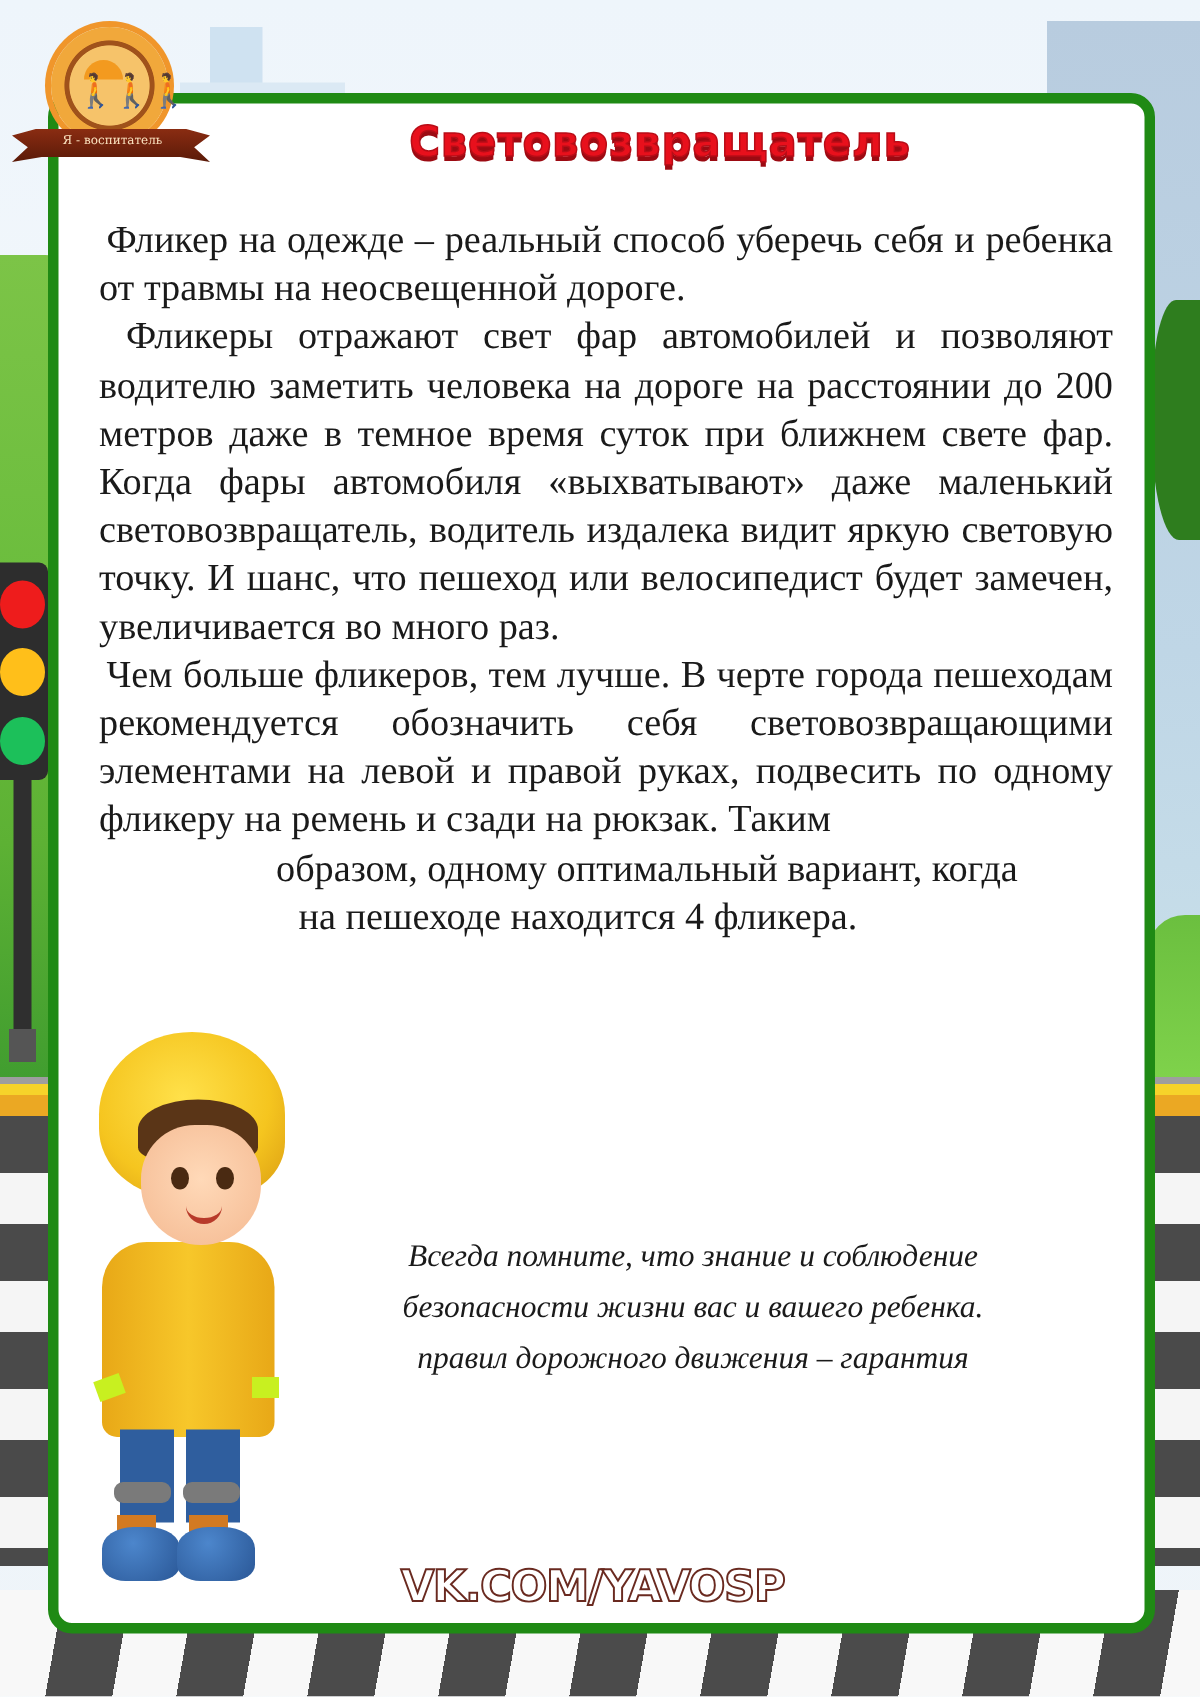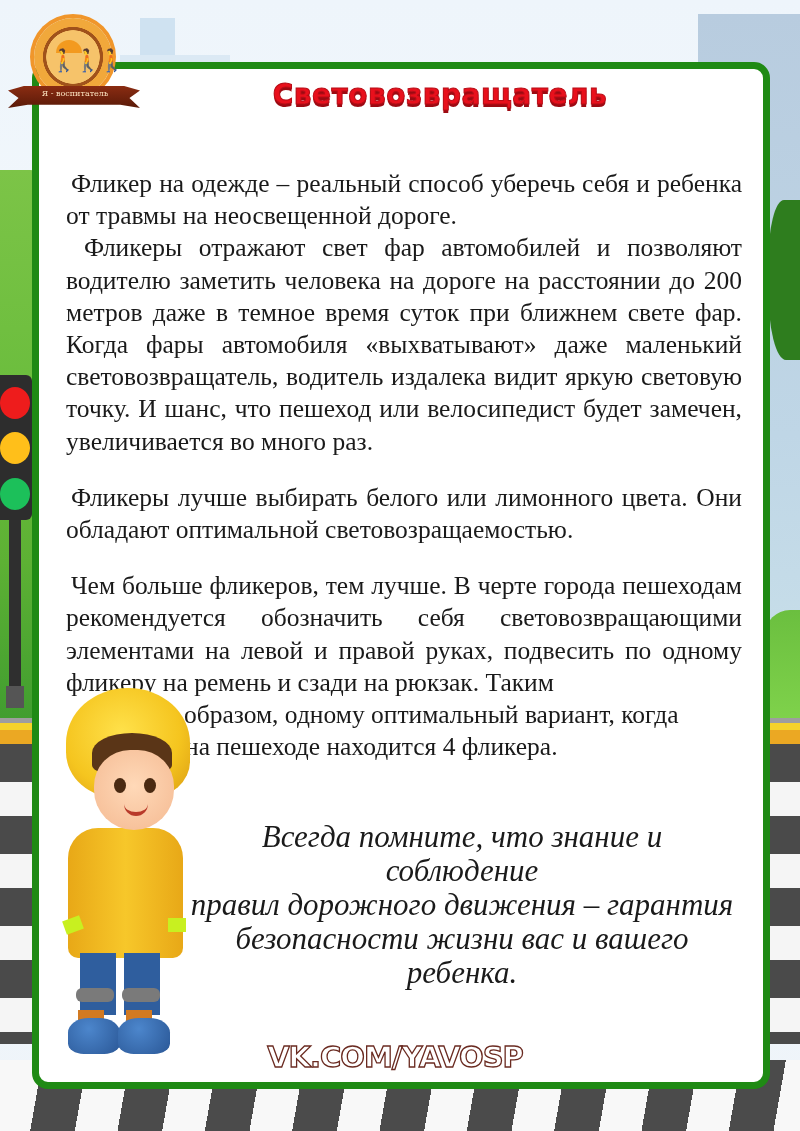--- a/index.html
+++ b/index.html
@@ -115,28 +115,28 @@
     -webkit-text-stroke: 1px #b80d17;
   }
 
   
   .body-text {
     position: absolute; left: 66px; top: 144px; width: 676px;
     font-family: "Liberation Serif", serif; font-size: 25.5px; line-height: 32.2px;
     color: #1a1a1a; text-align: justify;
   }
   .body-text p { margin: 0; }
-  .body-text .ind1 { text-indent: 5px; margin-top: 24px; }
+  .body-text .ind1 { text-indent: 5px; }
   .body-text .ind2 { text-indent: 18px; }
   .body-text .last-lines { margin-left: 118px; width: 560px; }
-  .body-text .last-lines .l2 { margin-left: 1px; }
+  .body-text .last-lines .l2 { margin-left: 15px; }
 
   .slogan {
     position: absolute; left: 182px; top: 820px; width: 560px; text-align: center;
-    font-family: "Liberation Serif", serif; font-style: italic; font-size: 31px; line-height: 34px;
+    font-family: "Liberation Serif", serif; font-style: italic; font-size: 21px; line-height: 34px;
     color: #1a1a1a;
   }
 
   
   .boy { position: absolute; left: 58px; top: 688px; width: 140px; height: 375px; }
   .boy-hood {
     position: absolute; left: 8px; top: 0; width: 124px; height: 110px;
     background: radial-gradient(ellipse at 45% 40%, #ffe14a 0%, #f5c51f 60%, #d99a12 100%);
     border-radius: 60% 60% 40% 50%;
   }
@@ -224,32 +224,31 @@
   <div class="badge-people">🚶🚶🚶</div>
   <div class="badge-ribbon"></div>
   <div class="badge-text">Я - воспитатель</div>
 </div>
 
 <h1 class="title">Световозвращатель</h1>
 
 <div class="body-text">
   <p class="ind1">Фликер на одежде – реальный способ уберечь себя и ребенка от травмы на неосвещенной дороге.</p>
   <p class="ind2">Фликеры отражают свет фар автомобилей и позволяют водителю заметить человека на дороге на расстоянии до 200 метров даже в темное время суток при ближнем свете фар. Когда фары автомобиля «выхватывают» даже маленький световозвращатель, водитель издалека видит яркую световую точку. И шанс, что пешеход или велосипедист будет замечен, увеличивается во много раз.</p>
-  <p class="ind1">Фликеры лучше выбирать белого или лимонного цвета. Они обладают оптимальной световозращаемостью.</p>
   <p class="ind1">Чем больше фликеров, тем лучше. В черте города пешеходам рекомендуется обозначить себя световозвращающими элементами на левой и правой руках, подвесить по одному фликеру на ремень и сзади на рюкзак. Таким</p>
   <div class="last-lines">
     <div>образом, одному оптимальный вариант,  когда</div>
     <div class="l2">на пешеходе находится 4 фликера.</div>
   </div>
 </div>
 
 <div class="slogan">
   <div>Всегда помните, что знание и соблюдение</div>
+  <div>безопасности жизни вас и вашего ребенка.</div>
   <div>правил дорожного движения – гарантия</div>
-  <div>безопасности жизни вас и вашего ребенка.</div>
 </div>
 
 <div class="boy">
   <div class="boy-coat"></div>
   <div class="boy-reflect l"></div>
   <div class="boy-reflect r"></div>
   <div class="boy-hood"></div>
   <div class="boy-hair"></div>
   <div class="boy-face"></div>
   <div class="boy-eye l"></div>

